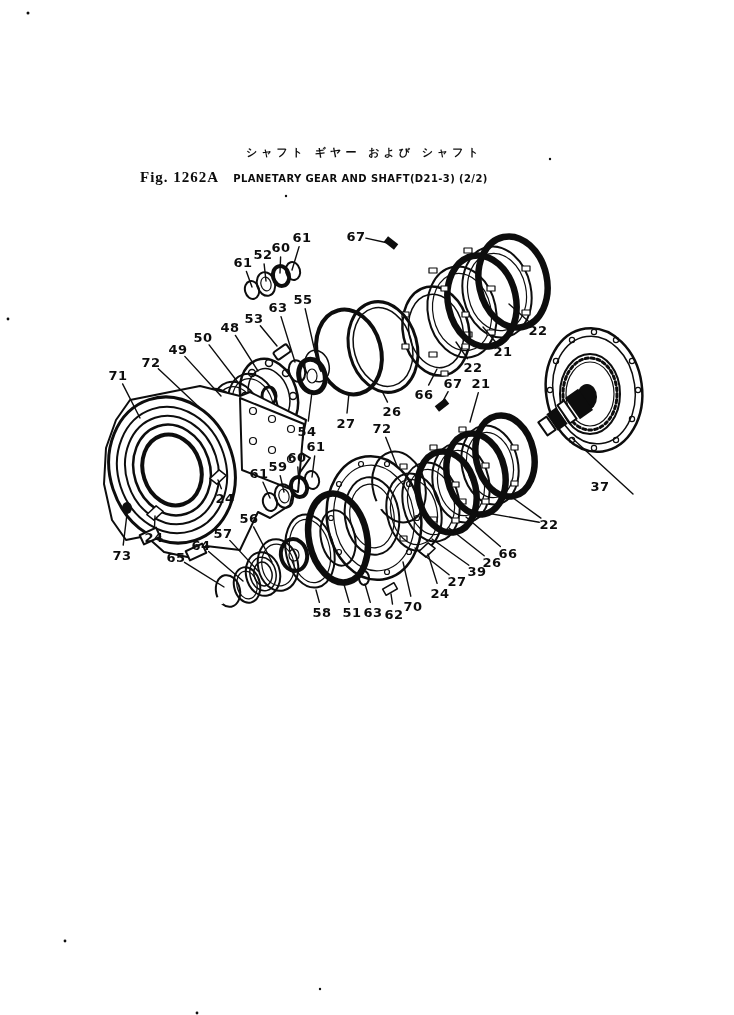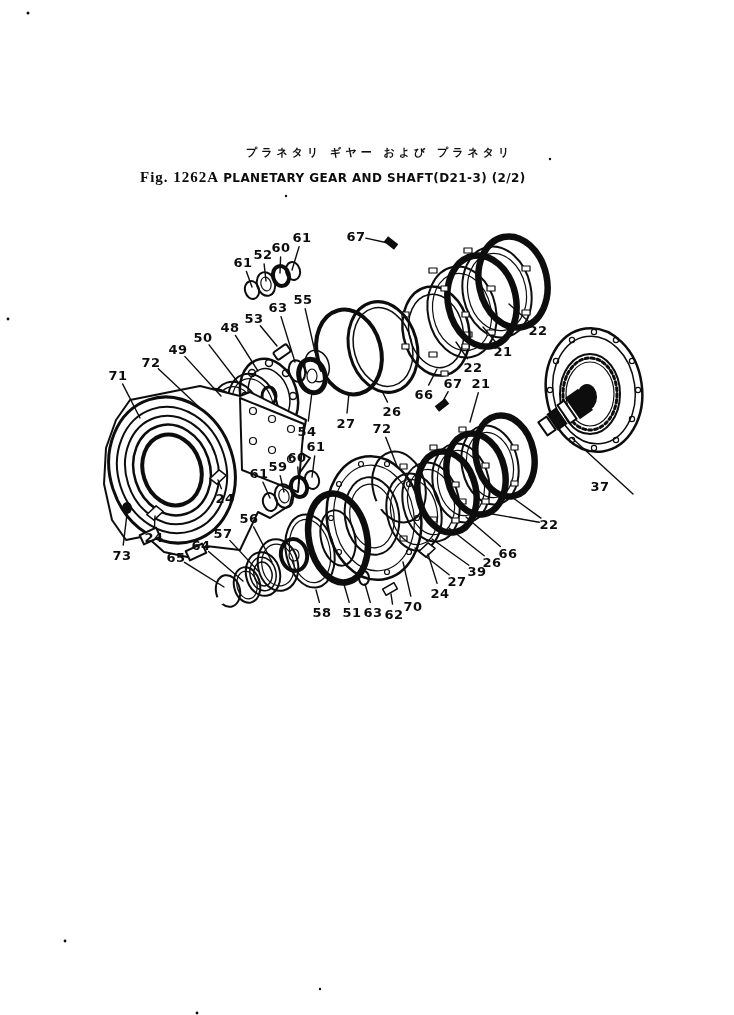--- a/index.html
+++ b/index.html
@@ -8,38 +8,38 @@
     font-family:"DejaVu Sans","Liberation Sans",sans-serif;
     -webkit-font-smoothing:none;
   }
   .title-block{position:absolute;left:0;top:0;width:734px;}
   .title-jp{
     position:absolute;left:246px;top:145px;
     font-size:11px;font-weight:700;letter-spacing:4px;color:#0d0d0d;white-space:nowrap;
   }
   .title-en-row{position:absolute;left:140px;top:167px;white-space:nowrap;color:#0d0d0d;}
   .fig-no{font-size:15px;font-weight:700;letter-spacing:1px;font-family:Liberation Serif, serif;}
-  .title-en{font-size:12px;font-weight:700;letter-spacing:0.4px;margin-left:4px;}
+  .title-en{font-size:10px;font-weight:700;letter-spacing:0.4px;margin-left:14px;}
   svg{position:absolute;left:0;top:0;}
   .ln{fill:none;stroke:#0d0d0d;stroke-linecap:round;stroke-linejoin:round;}
   .w1{stroke-width:1.2}.w15{stroke-width:1.5}.w2{stroke-width:2}.w25{stroke-width:2.5}
   .w3{stroke-width:3}.w4{stroke-width:4}.dk{stroke-width:6.5}.dk5{stroke-width:5}
   .fillink{fill:#0d0d0d;stroke:none;}
   .whfill{fill:#ffffff;}
   .callout{
     font-family:"DejaVu Sans","Liberation Sans",sans-serif;
     font-size:13px;font-weight:700;fill:#0d0d0d;letter-spacing:0.5px;
   }
   .leader{stroke:#0d0d0d;stroke-width:1.4;fill:none;stroke-linecap:round;}
 </style>
 </head>
 <body>
 
 <div class="title-block">
-  <div class="title-jp">プラネタリ ギヤー および プラネタリ</div>
+  <div class="title-jp">シャフト ギヤー および シャフト</div>
   <div class="title-en-row">
     <span class="fig-no">Fig. 1262A</span><span class="title-en">PLANETARY GEAR AND SHAFT(D21-3) (2/2)</span>
   </div>
 </div>
 
 <svg width="734" height="1015" viewBox="0 0 734 1015">
 
   <g>
     <circle class="fillink" cx="28" cy="13" r="1.5"></circle>
     <circle class="fillink" cx="550" cy="159" r="1.2"></circle>

